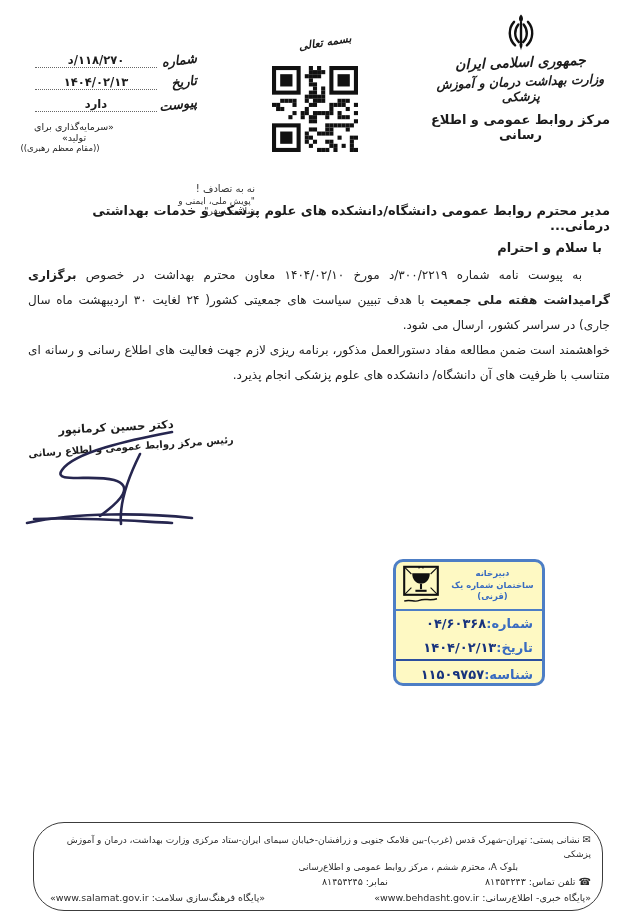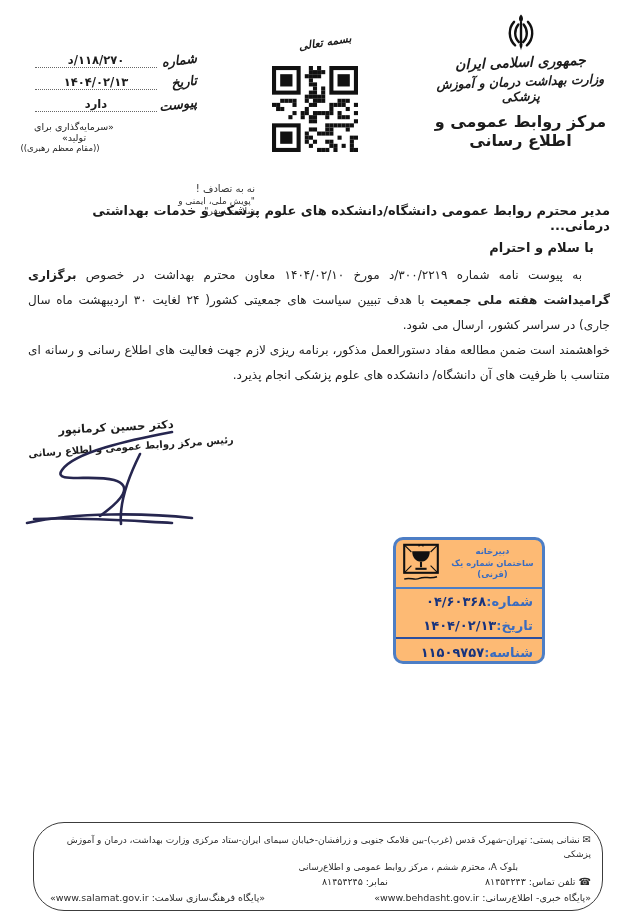--- a/index.html
+++ b/index.html
@@ -4,21 +4,21 @@
 <style>
   html,body{margin:0;padding:0;background:#ffffff;}
   .page{position:relative;width:637px;height:919px;background:#fff;overflow:hidden;
         font-family:"DejaVu Sans",sans-serif;direction:rtl;color:#1c1c1c;margin:0 auto;}
 
   
   .org-block{position:absolute;top:12px;right:14px;width:205px;text-align:center;}
   .emblem{width:32px;height:40px;display:block;margin:0 auto;}
   .org-l1{font-size:14px;font-weight:bold;font-style:italic;margin-top:2px;transform:rotate(-2deg);}
   .org-l2{font-size:12.5px;font-weight:bold;font-style:italic;margin-top:4px;transform:rotate(-2deg);}
-  .org-l3{font-size:16px;font-weight:bold;margin-top:8px;}
+  .org-l3{font-size:13px;font-weight:bold;margin-top:8px;}
 
   
   .besmele{position:absolute;top:36px;left:293px;width:64px;text-align:center;
            font-size:11px;font-weight:bold;font-style:italic;transform:rotate(-9deg);}
   .qr{position:absolute;top:66px;left:272px;width:86px;height:86px;}
 
   
   .ref-fields{position:absolute;top:46px;left:35px;width:162px;}
   .ref-row{display:flex;align-items:flex-end;height:22px;}
   .ref-label{font-size:13px;font-weight:bold;font-style:italic;width:40px;flex:none;
@@ -29,33 +29,33 @@
   .slogan{position:absolute;top:121px;left:24px;width:100px;text-align:center;font-size:9.5px;color:#222;}
   .slogan-attr{position:absolute;top:143px;left:14px;width:92px;text-align:center;font-size:8.5px;color:#222;}
 
   .campaign{position:absolute;top:148px;left:152px;width:103px;text-align:right;color:#333;}
   .campaign-l1{font-size:10px;margin-top:35px;}
   .campaign-l2{font-size:9px;margin-top:2px;}
 
   
   .body-block{position:absolute;top:203px;right:27px;left:28px;}
   .addressee{font-size:13px;font-weight:bold;margin:0 0 7px 0;}
-  .salutation{font-size:13px;font-weight:bold;margin:0 16px 8px 0;}
+  .salutation{font-size:13px;font-weight:bold;margin:0 8px 8px 0;}
   .body-p{font-size:12px;line-height:25px;text-align:justify;margin:0;color:#222;}
   .body-p.indent{text-indent:28px;}
 
   
   .sig-block{position:absolute;top:420px;left:22px;width:218px;height:110px;}
   .sig-name{font-size:11.5px;font-weight:bold;text-align:center;transform:rotate(-3deg);margin-right:30px;}
   .sig-title{font-size:10px;font-weight:bold;text-align:center;transform:rotate(-4deg);margin-top:7px;}
   .sig-svg{position:absolute;top:0;left:0;width:218px;height:110px;pointer-events:none;}
 
   
-  .stamp{position:absolute;top:537px;left:393px;width:152px;height:127px;
-         border:3px solid #4d7ec5;border-radius:10px;background:#fdba74;box-sizing:border-box;}
+  .stamp{position:absolute;top:559px;left:393px;width:152px;height:127px;
+         border:3px solid #4d7ec5;border-radius:10px;background:#fef9c3;box-sizing:border-box;}
   .stamp-header{display:flex;align-items:center;height:47px;border-bottom:2px solid #4d7ec5;}
   .stamp-office{flex:1;text-align:center;color:#3a6cc0;font-weight:bold;font-size:8.5px;line-height:1.4;}
   .stamp-logo{width:44px;flex:none;padding-left:3px;}
   .stamp-logo svg{width:40px;height:44px;display:block;margin:1px auto 0;}
   .stamp-row{display:flex;align-items:center;height:24px;padding:0 9px;}
   .stamp-row.id-row{border-top:2px solid #2c4f9e;height:26px;}
   .stamp-label{color:#3a6cc0;font-weight:bold;font-size:13px;flex:none;}
   .stamp-value{flex:1;color:#17337d;font-weight:bold;font-size:13px;letter-spacing:.5px;}
 
   

